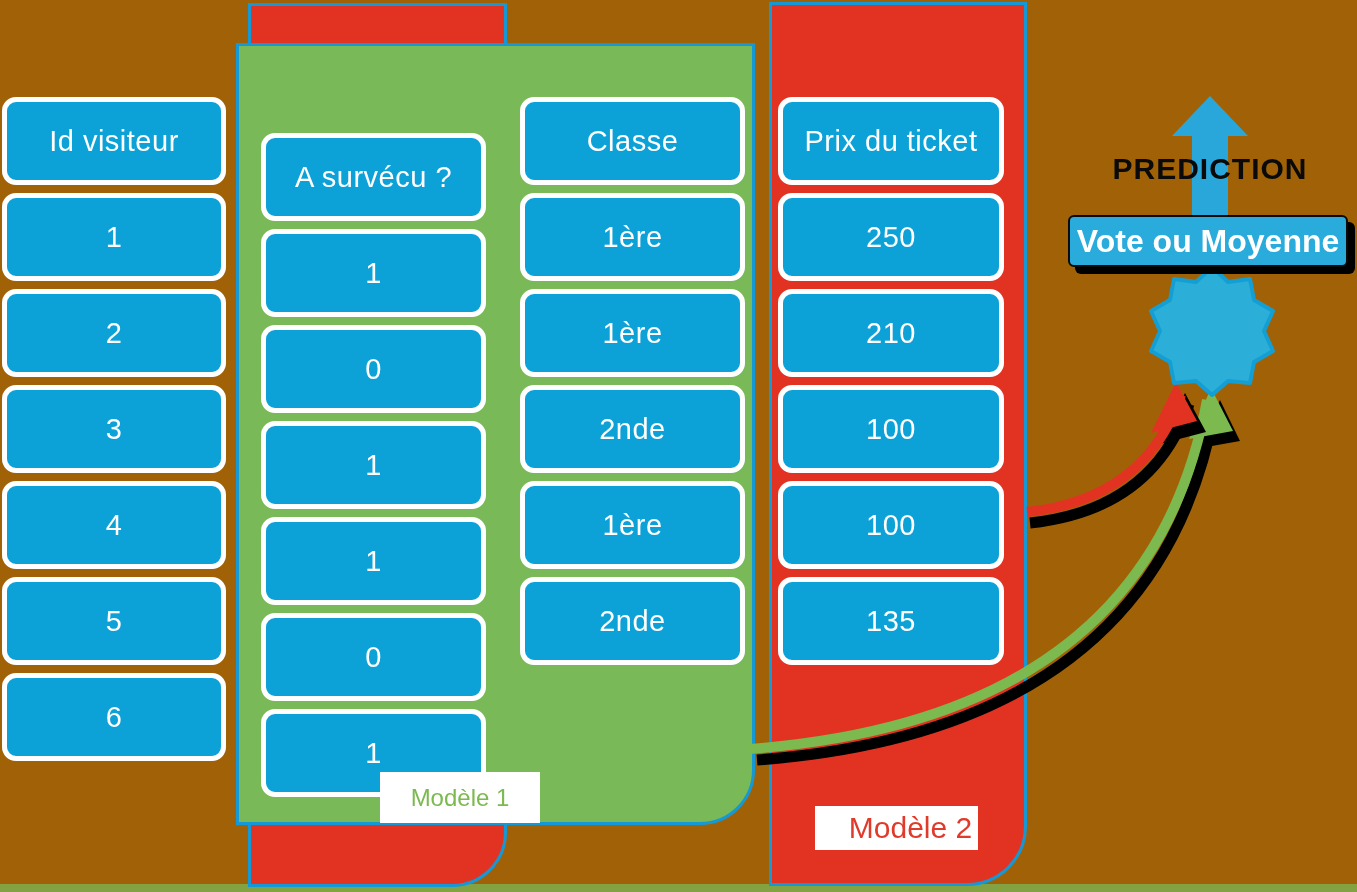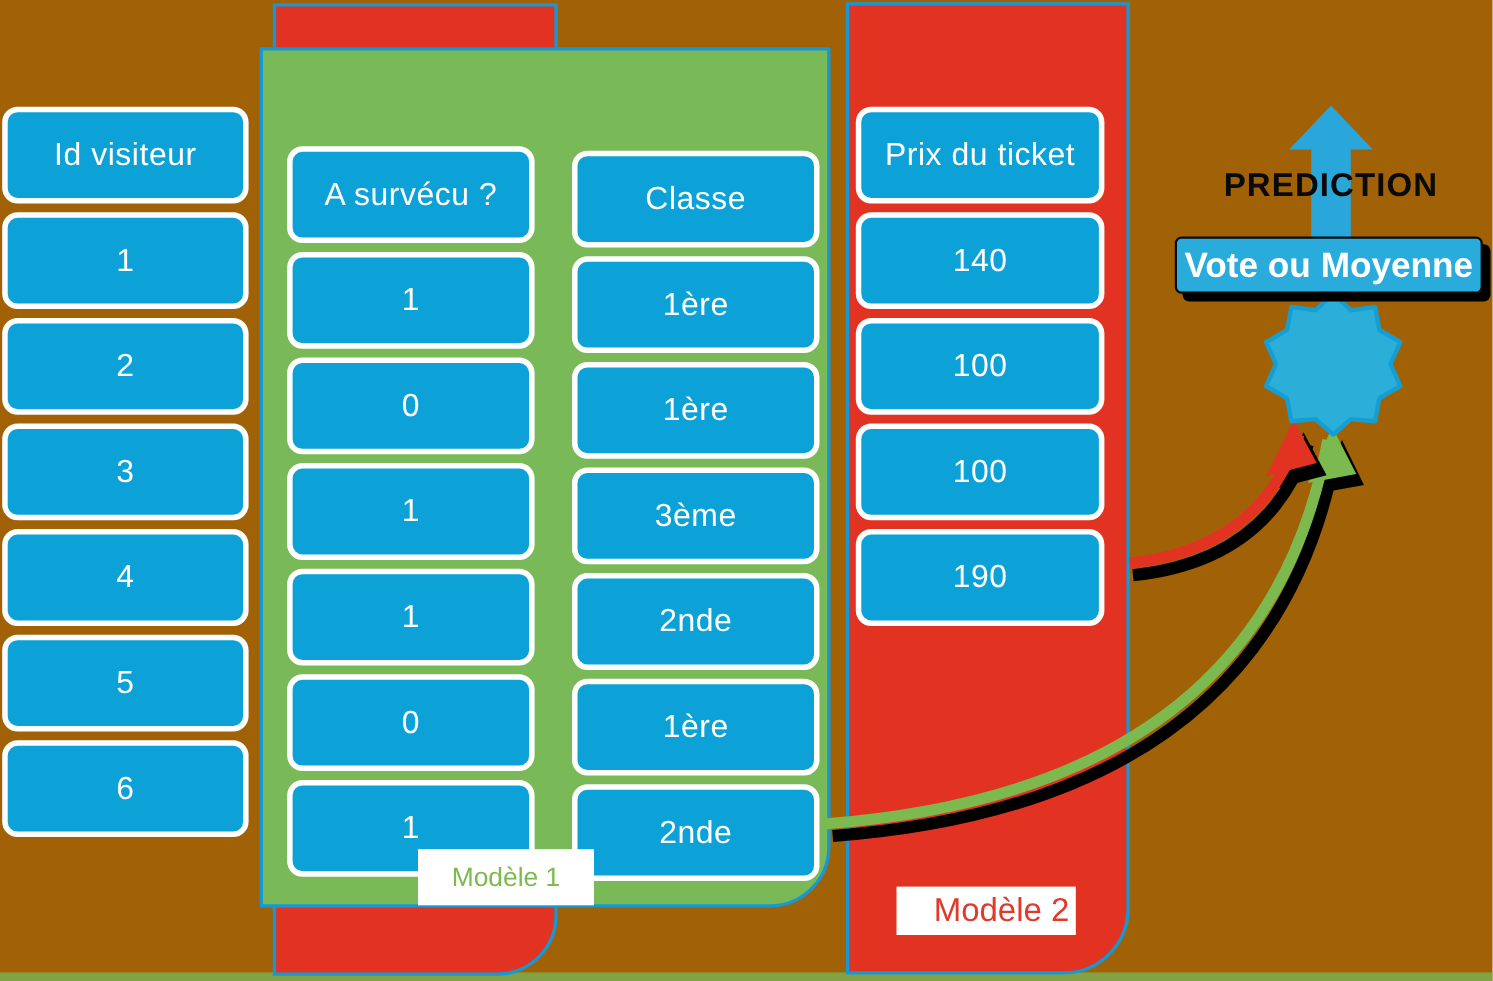--- a/index.html
+++ b/index.html
@@ -33,21 +33,21 @@
 
   
   .column{position:absolute;top:97px;display:flex;flex-direction:column;gap:8px;z-index:3;}
   .cell{
     box-sizing:border-box;height:88px;border:5px solid #fff;border-radius:14px;
     background:var(--cell-blue);color:#fff;display:flex;align-items:center;justify-content:center;
     font-size:29px;letter-spacing:.5px;
   }
   #col-0{left:2px;width:224px;}
   #col-1{left:261px;width:225px;margin-top:36px;}
-  #col-2{left:520px;width:225px;margin-top:40px;}
+  #col-2{left:520px;width:225px;}
   #col-3{left:778px;width:226px;text-align:center;}
 
   
   .model-label{display:flex;align-items:center;justify-content:center;background:#fff;z-index:4;font-size:24px;}
   .model1-label{left:380px;top:772px;width:160px;height:51px;color:var(--model1-text-green);}
   .model2-label{left:815px;top:806px;width:163px;height:44px;color:var(--model2-text-red);font-size:30px;padding-left:28px;}
 
   
   #overlay{left:0;top:0;width:1357px;height:892px;z-index:5;pointer-events:none;}
   .shadow-stroke{stroke:var(--shadow-black);stroke-width:11;fill:none;}
@@ -97,31 +97,31 @@
       <div class="cell">0</div>
       <div class="cell">1</div>
       <div class="cell">1</div>
       <div class="cell">0</div>
       <div class="cell">1</div>
     </div>
   <div class="column" id="col-2">
       <div class="cell">Classe</div>
       <div class="cell">1ère</div>
       <div class="cell">1ère</div>
-      <div class="cell">3ème</div>
       <div class="cell">2nde</div>
       <div class="cell">1ère</div>
       <div class="cell">2nde</div>
     </div>
   <div class="column" id="col-3">
       <div class="cell">Prix du ticket</div>
-      <div class="cell">140</div>
+      <div class="cell">250</div>
+      <div class="cell">210</div>
       <div class="cell">100</div>
       <div class="cell">100</div>
-      <div class="cell">190</div>
+      <div class="cell">135</div>
     </div>
 
   <div class="abs model-label model1-label">
     <span>Modèle 1</span>
   </div>
   <div class="abs model-label model2-label">
     <span>Modèle 2</span>
   </div>
 
   <svg id="overlay" class="abs" viewBox="0 0 1357 892">

